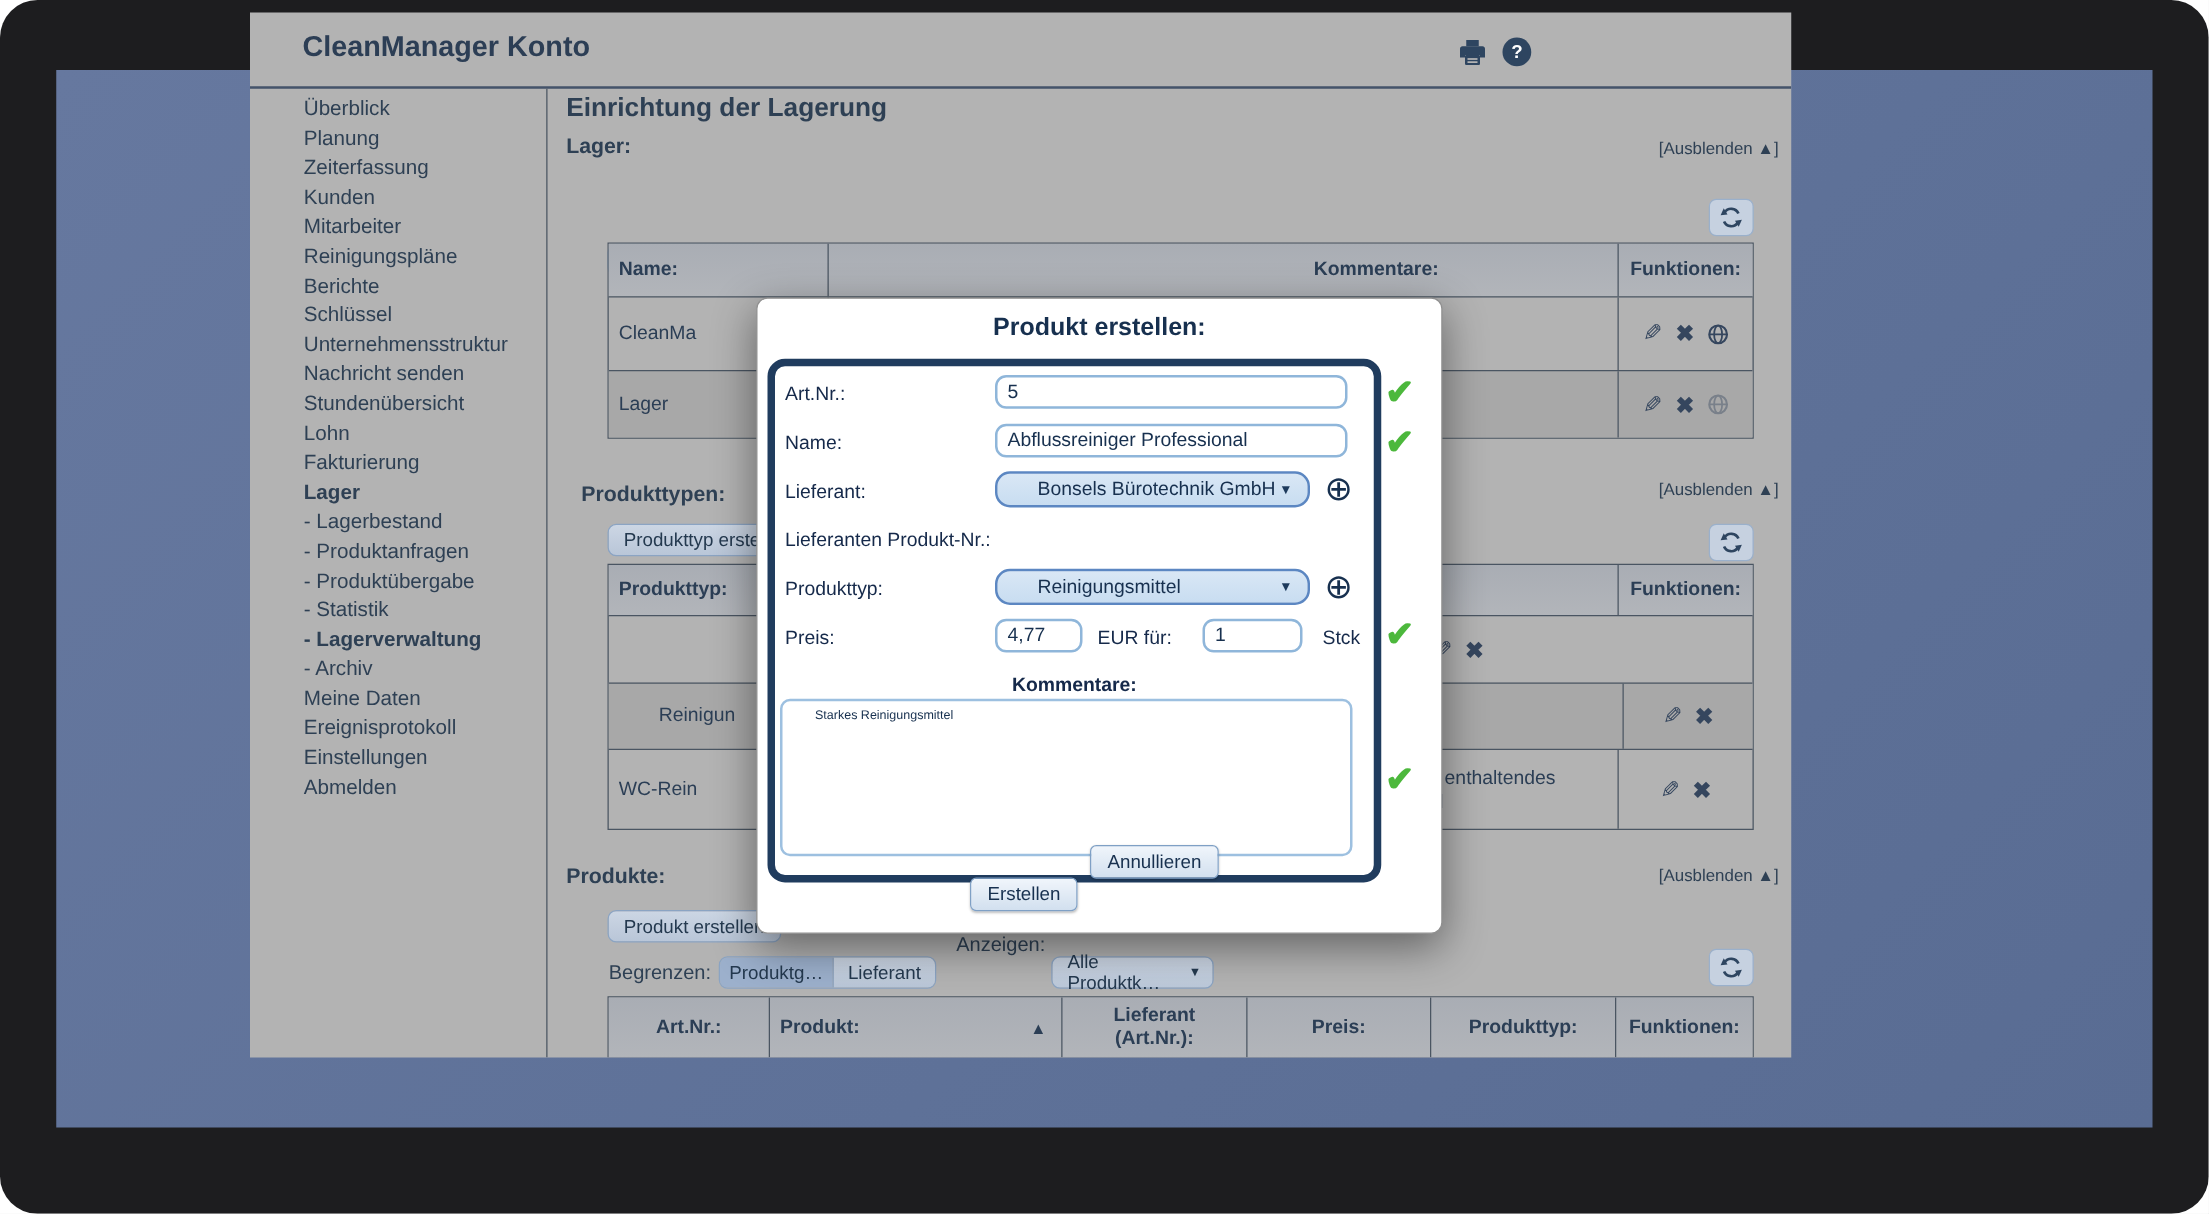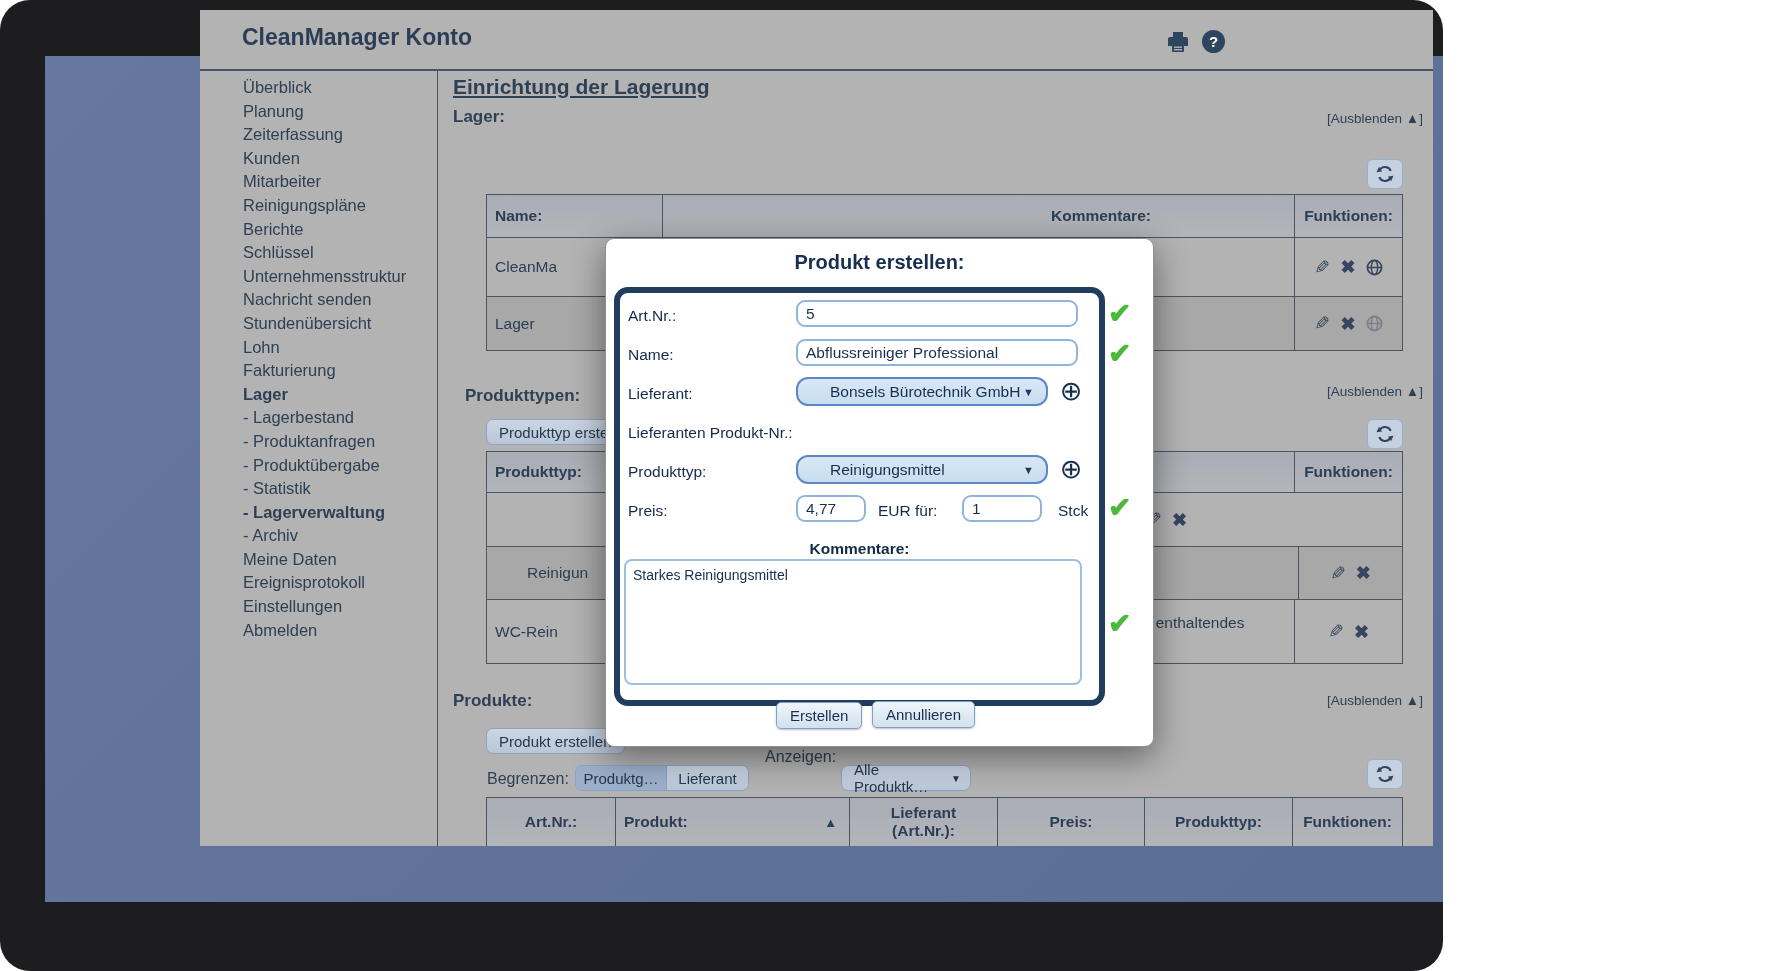--- a/index.html
+++ b/index.html
@@ -1,16 +1,16 @@
 <!DOCTYPE html>
 <html><head>
 <meta charset="utf-8">
 <style>
   html,body{margin:0;padding:0;background:#ffffff;font-family:"Liberation Sans",sans-serif;}
-  .stage{position:relative;width:1443px;height:971px;overflow:hidden;}
+  .stage{position:relative;width:1767px;height:971px;overflow:hidden;}
   .frame{position:absolute;inset:0;background:#1d1d1f;border-radius:30px;}
   .backdrop{position:absolute;left:45px;top:56px;width:1677px;height:846px;
     background:linear-gradient(135deg,#66789f 0%,#5e7198 60%,#596c93 100%);}
   .app{position:absolute;left:200px;top:10px;width:1233px;height:836px;background:#b3b3b3;overflow:hidden;}
 
   
   .app-header{position:absolute;left:0;top:0;width:100%;height:59px;border-bottom:2px solid #44536a;}
   .app-title{position:absolute;left:42px;top:14px;font-size:23px;font-weight:bold;color:#2c3e55;}
   .hdr-icon{position:absolute;top:20px;width:24px;height:24px;display:flex;align-items:center;justify-content:center;cursor:pointer;}
   .printer{left:966px;}
@@ -18,21 +18,21 @@
     font-weight:bold;font-size:15px;line-height:23px;text-align:center;}
   .user-info{position:absolute;right:8px;top:7px;text-align:right;font-style:italic;font-size:14.5px;line-height:20px;color:#2c3e55;}
 
   
   .sidebar{position:absolute;left:0;top:61px;bottom:0;width:238px;border-right:1px solid #4a5562;padding-top:5px;box-sizing:border-box;}
   .nav-item{height:23.6px;line-height:23.6px;padding-left:43px;font-size:16.5px;color:#2e4054;cursor:pointer;white-space:nowrap;}
   .nav-item.bold{font-weight:bold;}
 
   
   .content{position:absolute;left:239px;top:61px;right:0;bottom:0;overflow:hidden;}
-  .page-title{position:absolute;left:14px;top:4px;font-size:21px;font-weight:bold;color:#2e4054;text-decoration:underline;}
+  .page-title{position:absolute;left:14px;top:4px;font-size:21px;font-weight:bold;color:#2e4054;}
   .sec-head{position:absolute;font-size:17px;font-weight:bold;color:#2e4054;}
   .ausblenden{position:absolute;right:10px;font-size:13.5px;color:#2e4054;cursor:pointer;}
 
   .btn{display:inline-flex;align-items:center;justify-content:center;
     background:linear-gradient(#ccd6e4,#b9c6d8);border:1px solid #8ba4c3;border-radius:7px;
     color:#24394f;font-size:15px;font-family:inherit;padding:0 12px;height:26px;cursor:pointer;box-sizing:border-box;}
   .refresh-btn{position:absolute;width:36px;height:30px;background:#c6d1e0;border:1px solid #9ab0cb;
     border-radius:6px;display:flex;align-items:center;justify-content:center;cursor:pointer;box-sizing:border-box;}
 
   
@@ -72,21 +72,21 @@
   .fieldset{position:absolute;left:8px;top:48px;width:479px;height:407px;border:6px solid #203c5e;border-radius:14px;box-sizing:content-box;}
   .mlabel{position:absolute;left:8px;font-size:15.5px;color:#15294a;line-height:27px;white-space:nowrap;}
   .minput{position:absolute;height:27px;border:2px solid #8fb6da;border-radius:9px;font-size:15.5px;color:#17304f;
     font-family:inherit;padding:0 8px;box-sizing:border-box;background:#fff;outline:none;}
   .mdd{position:absolute;width:252px;height:29px;background:linear-gradient(#d9e7f5,#c8ddf1);border:2px solid #5c87c2;
     border-radius:12px;display:flex;align-items:center;padding-left:32px;font-size:15.5px;color:#17304f;cursor:pointer;box-sizing:border-box;}
   .mdd .arr{position:absolute;right:12px;font-size:11px;color:#1d3a5c;}
   .plusb{position:absolute;width:26px;height:26px;font-size:27px;line-height:26px;color:#17304f;text-align:center;cursor:pointer;}
   .check{position:absolute;left:502px;font-size:28px;font-weight:bold;color:#4cb83c;}
   .mta{position:absolute;left:4px;top:266px;width:458px;height:126px;border:2px solid #9dc0e0;border-radius:8px;
-    font-family:inherit;font-size:14px;color:#17304f;padding:6px 7px;box-sizing:border-box;resize:none;outline:none;}
+    font-family:inherit;font-size:10px;color:#17304f;padding:6px 26px;box-sizing:border-box;resize:none;outline:none;}
   .mbtn{position:absolute;height:27px;background:linear-gradient(#f0f5fb,#d2e0ef);border:1px solid #7fa0c5;border-radius:5px;
     font-size:15px;color:#17304f;font-family:inherit;padding:0 13px;cursor:pointer;box-shadow:0 1px 2px rgba(0,0,0,.25);}
   svg{display:block;}
 </style>
 </head>
 <body>
 
 <div class="stage">
   <div class="frame"></div>
   <div class="backdrop"></div>
@@ -319,15 +319,15 @@
       <div class="mlabel" style="left:0;top:242px;width:100%;text-align:center;font-weight:bold;">Kommentare:</div>
       <textarea class="mta" style="">Starkes Reinigungsmittel</textarea>
     </div>
 
     <span class="check" style="top:58px;">✔</span>
     <span class="check" style="top:98px;">✔</span>
     <span class="check" style="top:252px;">✔</span>
     <span class="check" style="top:368px;">✔</span>
 
     <button class="mbtn" style="left:170px;top:463px;">Erstellen</button>
-    <button class="mbtn" style="left:266px;top:462px;">Annullieren</button>
+    <button class="mbtn" style="left:266px;top:437px;">Annullieren</button>
   </div>
 </div>
 
 </body></html>

